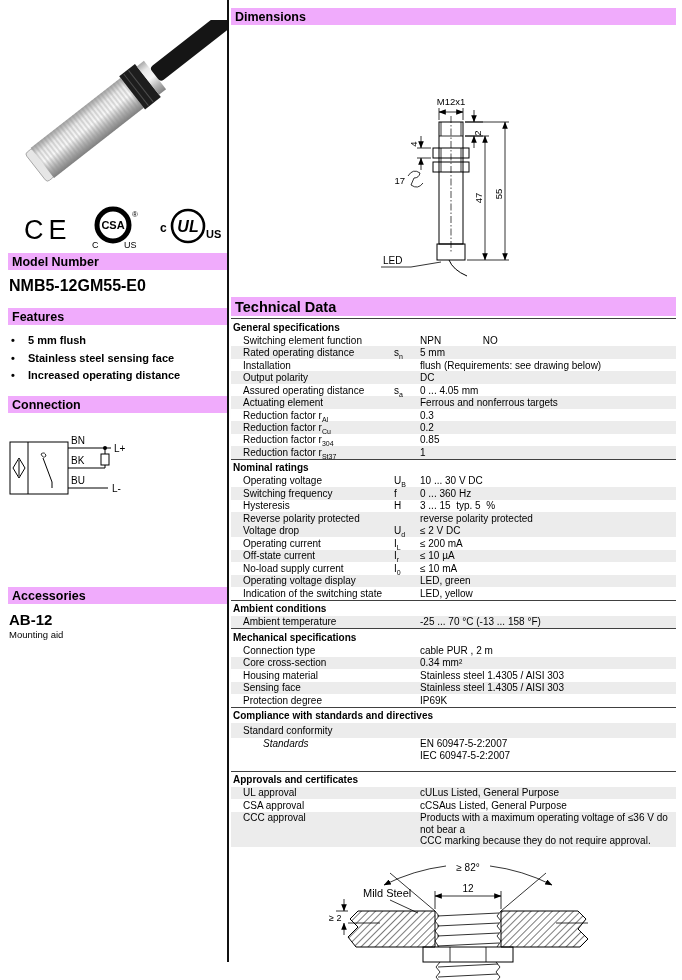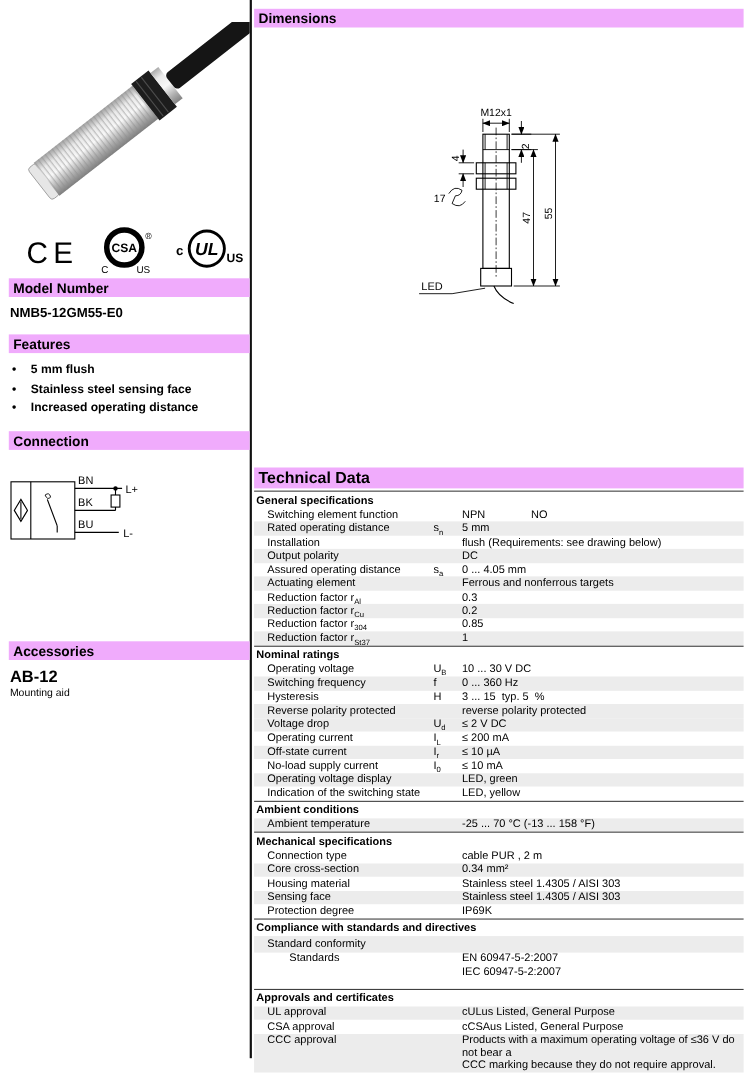--- a/index.html
+++ b/index.html
@@ -9,41 +9,41 @@
     -webkit-font-smoothing:antialiased;overflow:hidden;
   }
   #divider{position:absolute;left:227px;top:0;width:2px;height:962px;background:#111;}
   
   #left-col{position:absolute;left:8px;top:20px;width:219px;}
   .bar{background:#f0abfc;height:17px;font-size:12.5px;font-weight:bold;
        padding:2px 0 0 4px;box-sizing:border-box;line-height:14px;}
   .bar.big{height:19px;font-size:14.5px;line-height:16px;}
   #photo-wrap{height:183px;}
   #logos{height:50px;display:flex;align-items:center;gap:4px;padding-left:8px;}
-  #model-value{font-size:12px;font-weight:bold;margin:7px 0 13px 1px;}
+  #model-value{font-size:16px;font-weight:bold;margin:7px 0 13px 1px;}
   #features-list{list-style:none;margin:7px 0 0 0;padding:0 0 0 1px;}
   #features-list li{font-size:11px;font-weight:bold;line-height:17.5px;display:flex;}
   #features-list li .blt{width:17px;padding-left:2px;}
   #features-gap{height:11px;}
   #conn-wrap{height:120px;padding-top:17px;}
   #conn-spacer{height:37px;}
   #acc-item-name{font-size:15px;font-weight:bold;margin:7px 0 1px 1px;}
   #acc-item-desc{font-size:9.5px;margin-left:1px;}
   
   #right-col{position:absolute;left:231px;top:8px;width:445px;}
-  #dims-drawing{height:400px;}
+  #dims-drawing{height:272px;}
   #dims-drawing svg{margin:67px 0 0 130px;}
   
   #tech-table{margin-top:2px;}
   .t-sec{font-size:10px;font-weight:bold;border-top:1px solid #404040;
          padding:2.5px 0 1.5px 2px;line-height:11px;}
   .t-row{display:flex;font-size:10px;line-height:11.3px;padding:0.6px 0;}
   .t-row.stripe{background:#ececec;}
   .t-lbl{flex:0 0 163px;box-sizing:border-box;padding-left:12px;}
-  .t-lbl.ind2{padding-left:32px;}
+  .t-lbl.ind2{padding-left:32px;font-style:italic;}
   .t-sym{flex:0 0 26px;}
   .t-val{flex:1;white-space:pre-wrap;}
   .t-row sub,.t-lbl sub{font-size:7px;line-height:0;}
   .gap-before{margin-top:9px;}
   .subhead-row{padding:2.5px 0 1.5px 0;}
   #mount-wrap{margin-top:12px;margin-left:97px;}
   svg text{font-family:"Liberation Sans","DejaVu Sans",sans-serif;}
   .dimtxt{font-size:9.5px;}
   .drawline{stroke:#000;stroke-width:1;fill:none;}
   .thinline{stroke:#000;stroke-width:0.8;fill:none;}

